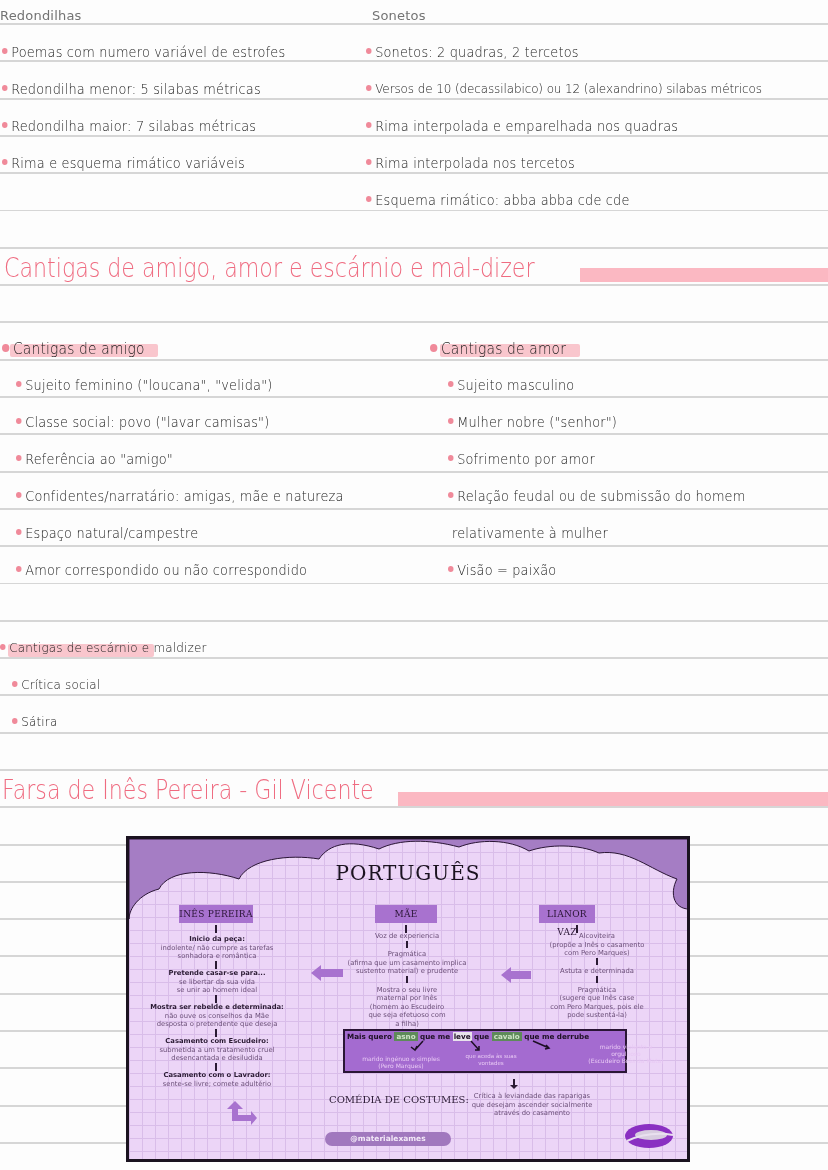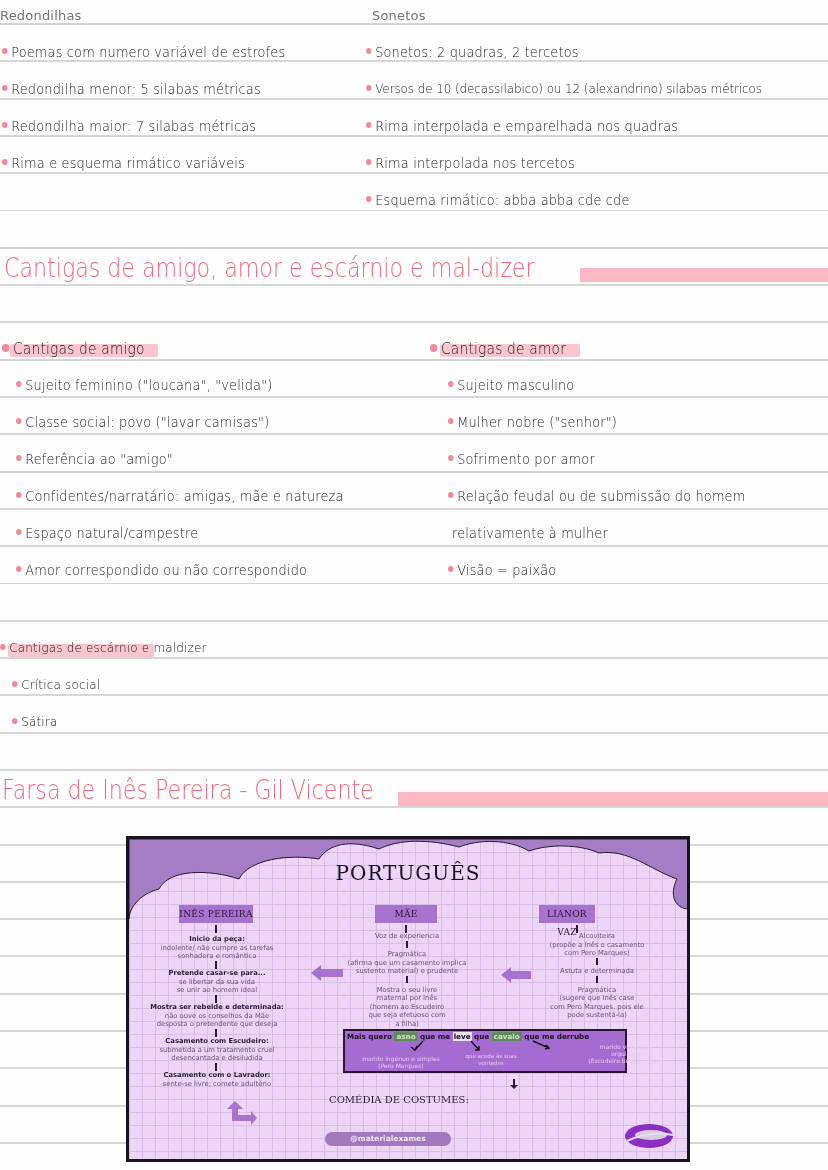--- a/index.html
+++ b/index.html
@@ -199,20 +199,25 @@
       <span>que aceda às suas</span><br><span>vontades</span>
     </div>
     <div class="qsub" style="left:226px;width:110px;top:12px;">
       <span>marido violento e</span><br><span>orgulhoso</span><br><span>(Escudeiro Brás da Mata)</span>
     </div>
   </div>
   <div class="vbar" style="left:384px;top:240px;"></div>
   <div style="position:absolute;left:381px;top:246px;width:0;height:0;border-left:4px solid transparent;border-right:4px solid transparent;border-top:4px solid #2a1a33;z-index:2"></div>
 
   <div class="comedia">COMÉDIA DE COSTUMES:</div>
+  <div class="itxt" style="left:316px;width:174px;top:253px;">
+    <span>Crítica à leviandade das raparigas</span><br>
+    <span>que desejam ascender socialmente</span><br>
+    <span>através do casamento</span>
+  </div>
 
   <div class="handle">@materialexames</div>
   <svg class="logo" viewBox="0 0 52 26">
     <ellipse cx="26" cy="13" rx="24" ry="12" fill="#8a2fc2"></ellipse>
     <ellipse cx="28" cy="12" rx="16" ry="5" fill="#d8cde0"></ellipse>
     <path d="M4 18 Q26 8 50 12" stroke="#e9e0ef" stroke-width="2" fill="none"></path>
   </svg>
 </div>
 
 </body></html>

